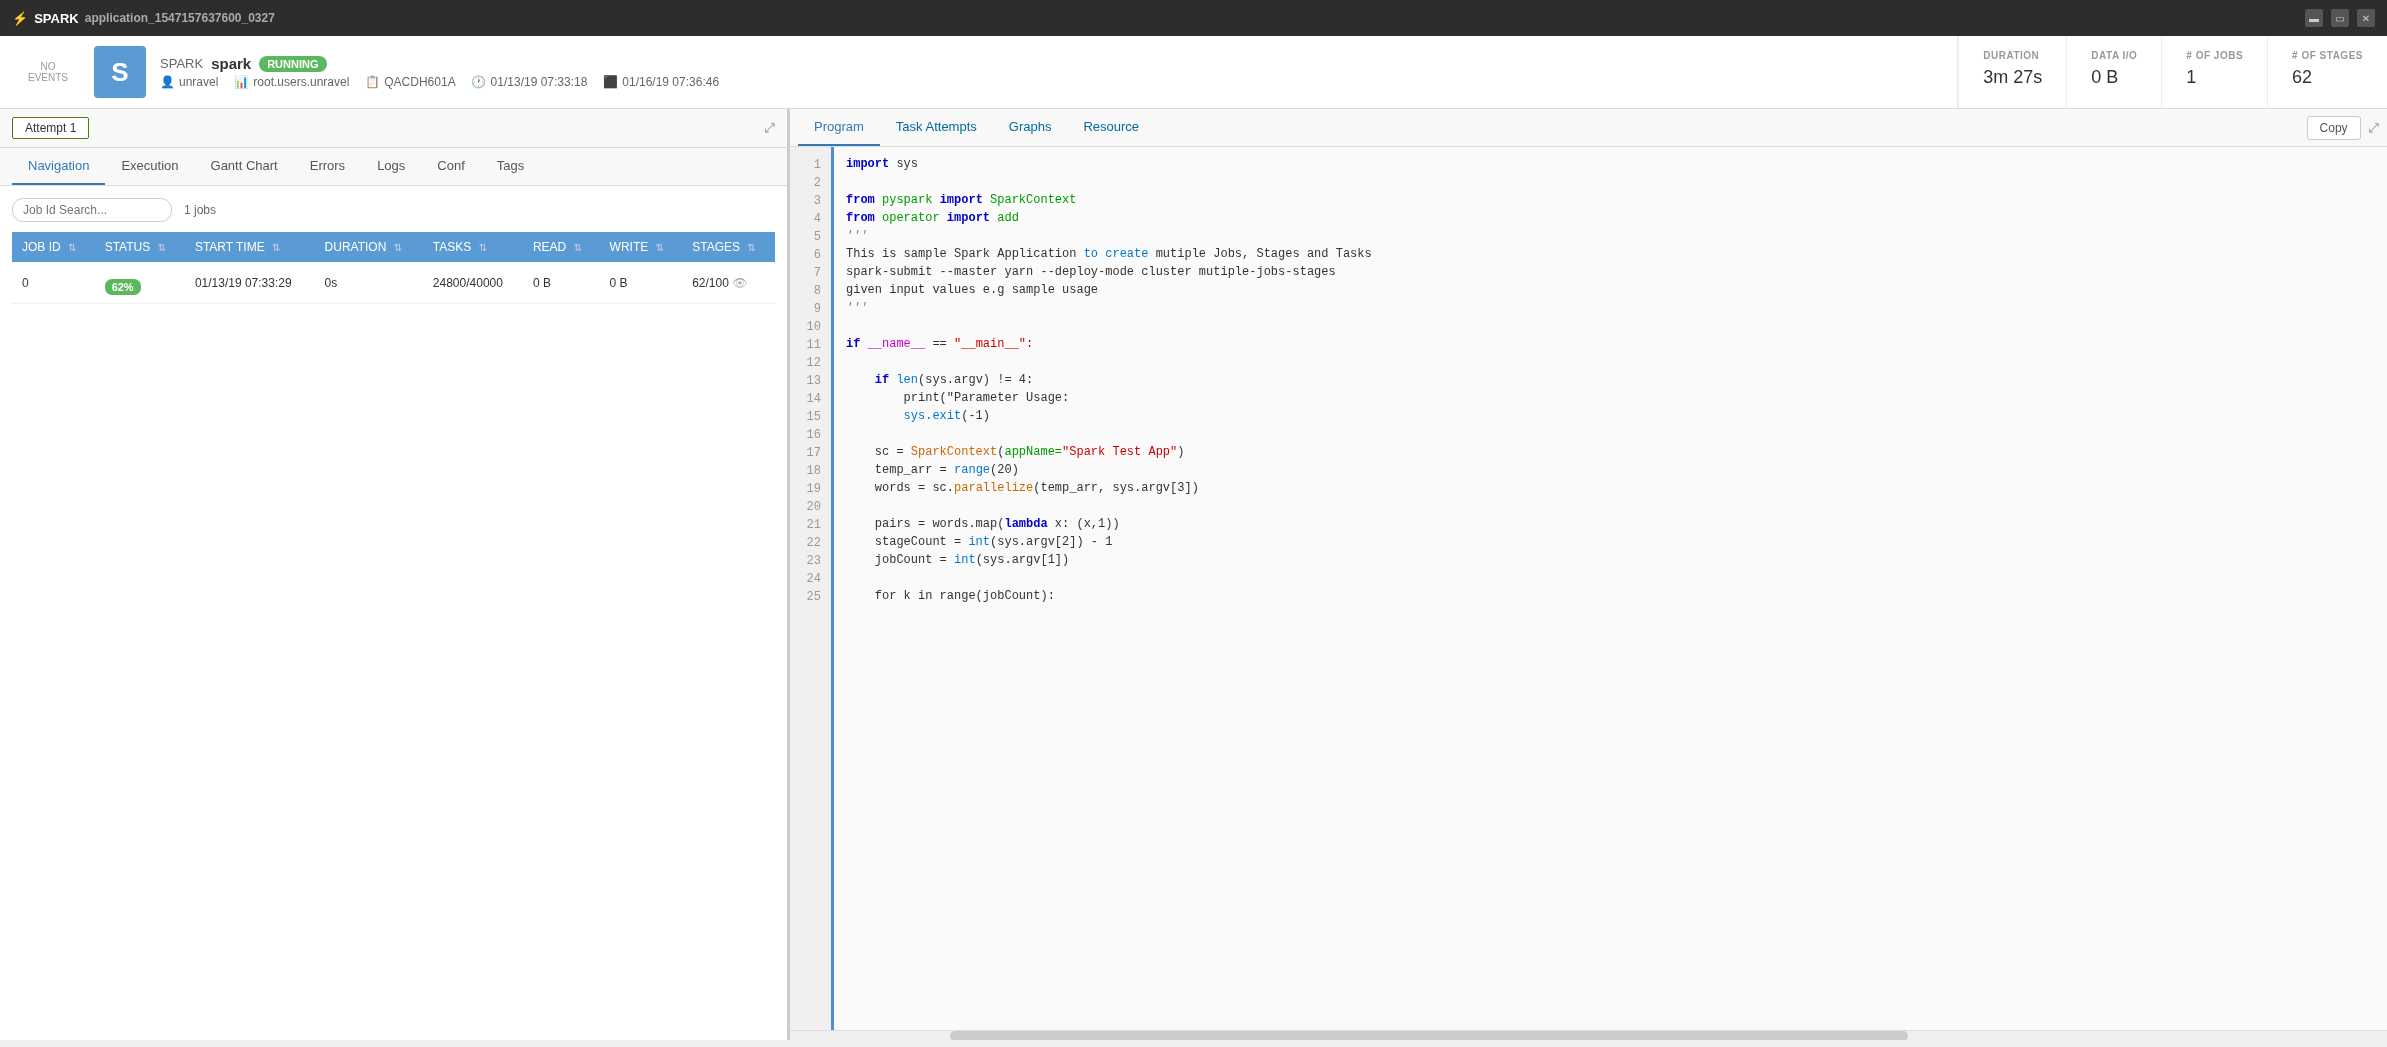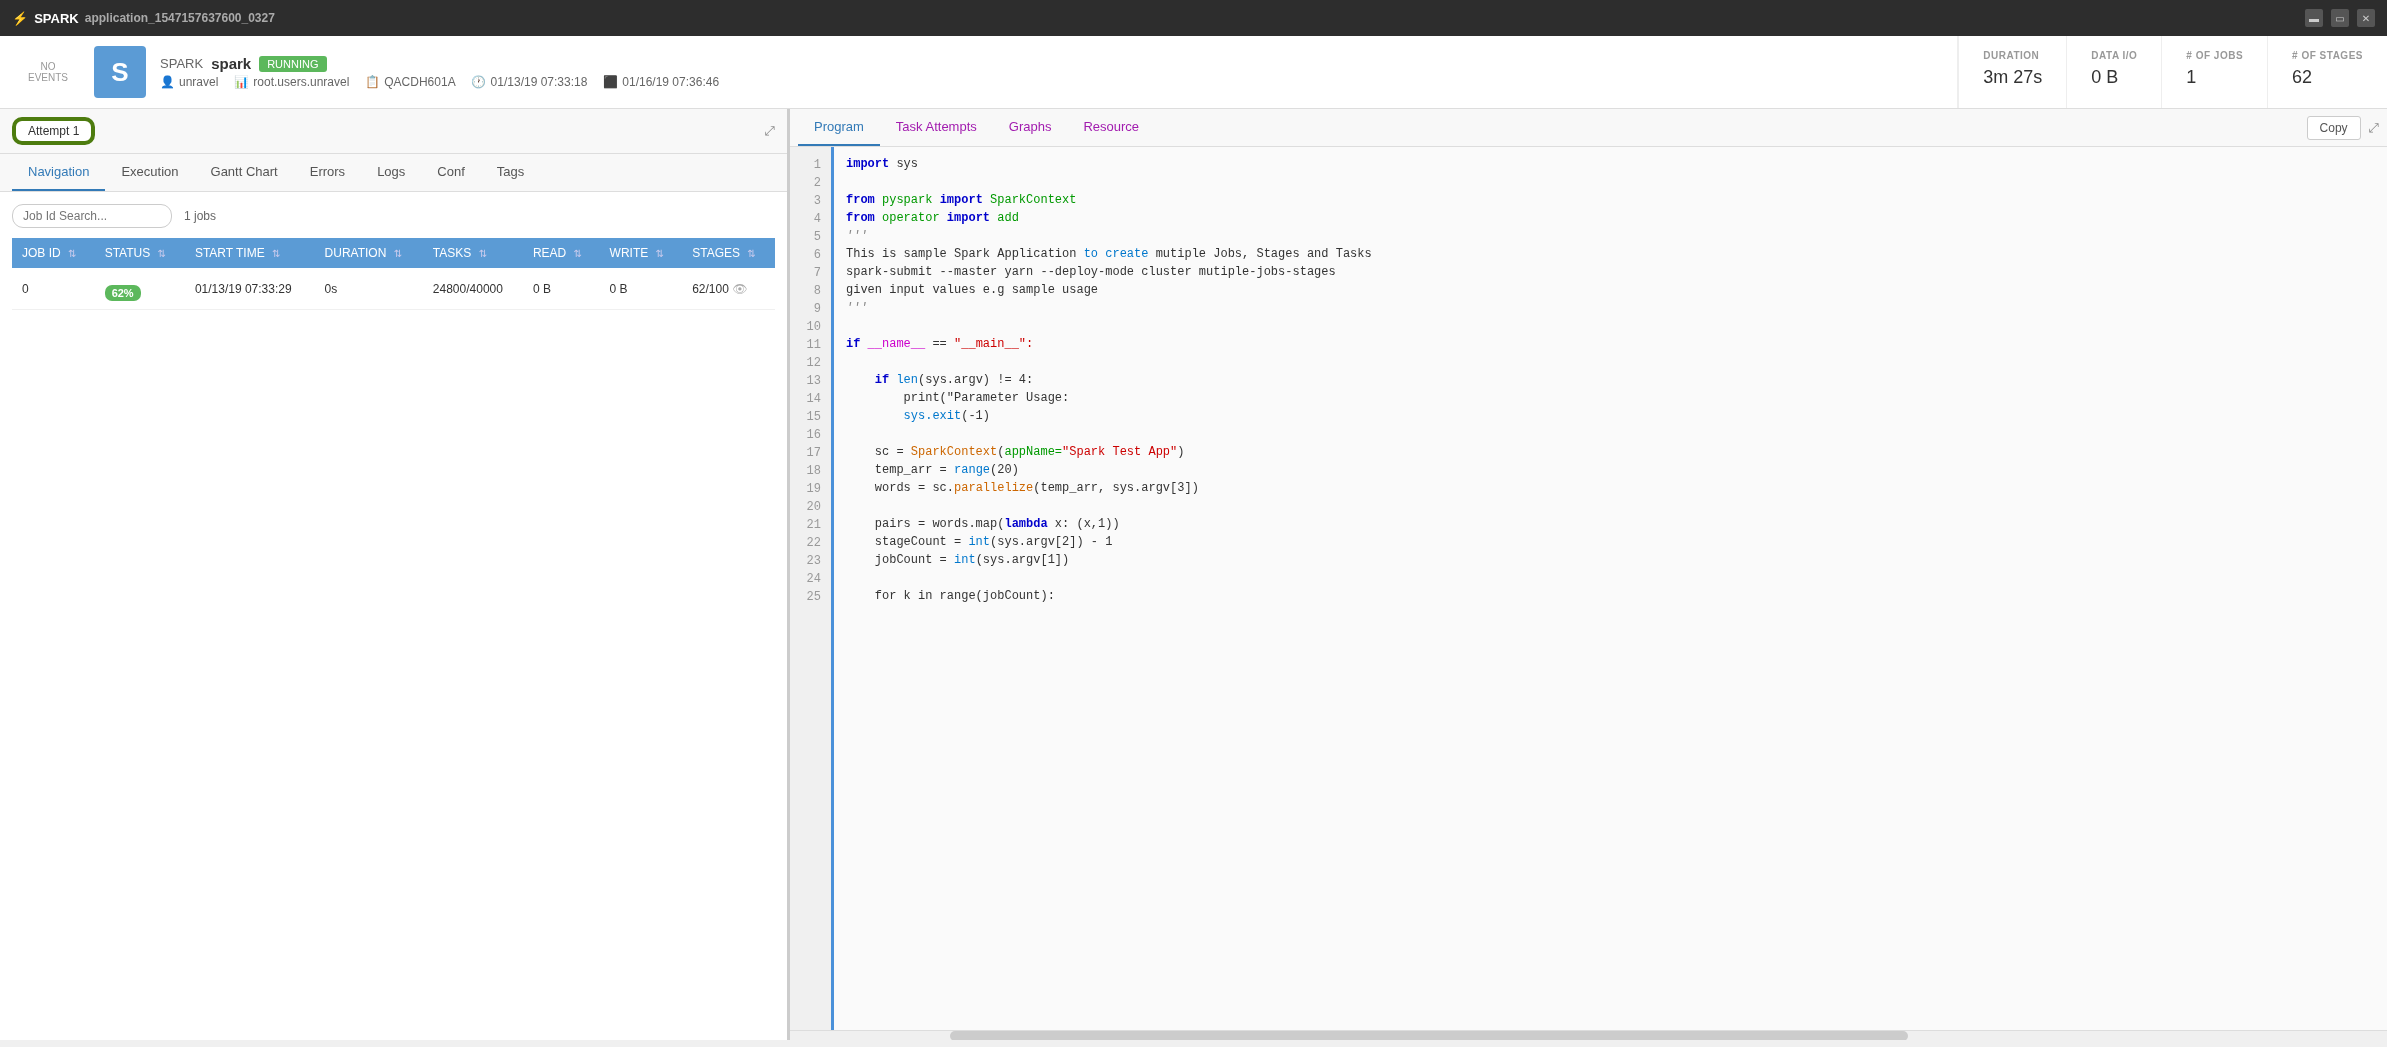--- a/index.html
+++ b/index.html
@@ -45,23 +45,23 @@
       border-radius: 4px;
     }
     .app-info { display: flex; flex-direction: column; gap: 3px; }
     .app-name-row { display: flex; align-items: center; gap: 8px; }
     .app-type { color: #666; font-size: 13px; }
     .app-name { font-size: 15px; font-weight: bold; color: #333; }
     .status-badge {
       background: #5cb85c;
       color: #fff;
       font-size: 11px;
-      font-weight: normal;
+      font-weight: bold;
       padding: 2px 8px;
-      border-radius: 3px;
+      border-radius: 8px;
     }
     .app-meta-row { display: flex; align-items: center; gap: 16px; color: #666; font-size: 12px; }
     .meta-item { display: flex; align-items: center; gap: 4px; }
     .no-events { display: flex; flex-direction: column; align-items: center; justify-content: center; padding: 0 12px; color: #999; font-size: 10px; text-align: center; }
 
     .app-stats {
       display: flex;
       border-left: 1px solid #eee;
     }
     .stat-box {
@@ -89,22 +89,22 @@
     }
 
     .attempt-bar {
       background: #f8f8f8;
       border-bottom: 1px solid #ddd;
       padding: 8px 12px;
       display: flex; align-items: center; gap: 8px;
     }
     .attempt-tab {
       background: #fff;
-      border: 4px solid #4d7c0f;
-      border-radius: 10px;
+      border: 1px solid #4d7c0f;
+      border-radius: 2px;
       padding: 3px 12px;
       font-size: 12px;
       cursor: pointer;
     }
 
     .nav-tabs {
       background: #f8f8f8;
       border-bottom: 1px solid #ddd;
       display: flex;
       padding: 0 12px;
@@ -187,21 +187,21 @@
       align-items: center;
       padding: 0 8px;
       justify-content: space-between;
     }
     .right-tabs-left { display: flex; align-items: flex-end; }
     .right-tab {
       padding: 10px 16px;
       font-size: 13px;
       cursor: pointer;
       border-bottom: 2px solid transparent;
-      color: #a21caf;
+      color: #0369a1;
     }
     .right-tab.active {
       color: #337ab7;
       border-bottom-color: #337ab7;
       font-weight: 500;
     }
     .right-tabs-right { display: flex; align-items: center; gap: 8px; }
     .copy-btn {
       background: #fff;
       border: 1px solid #ccc;

